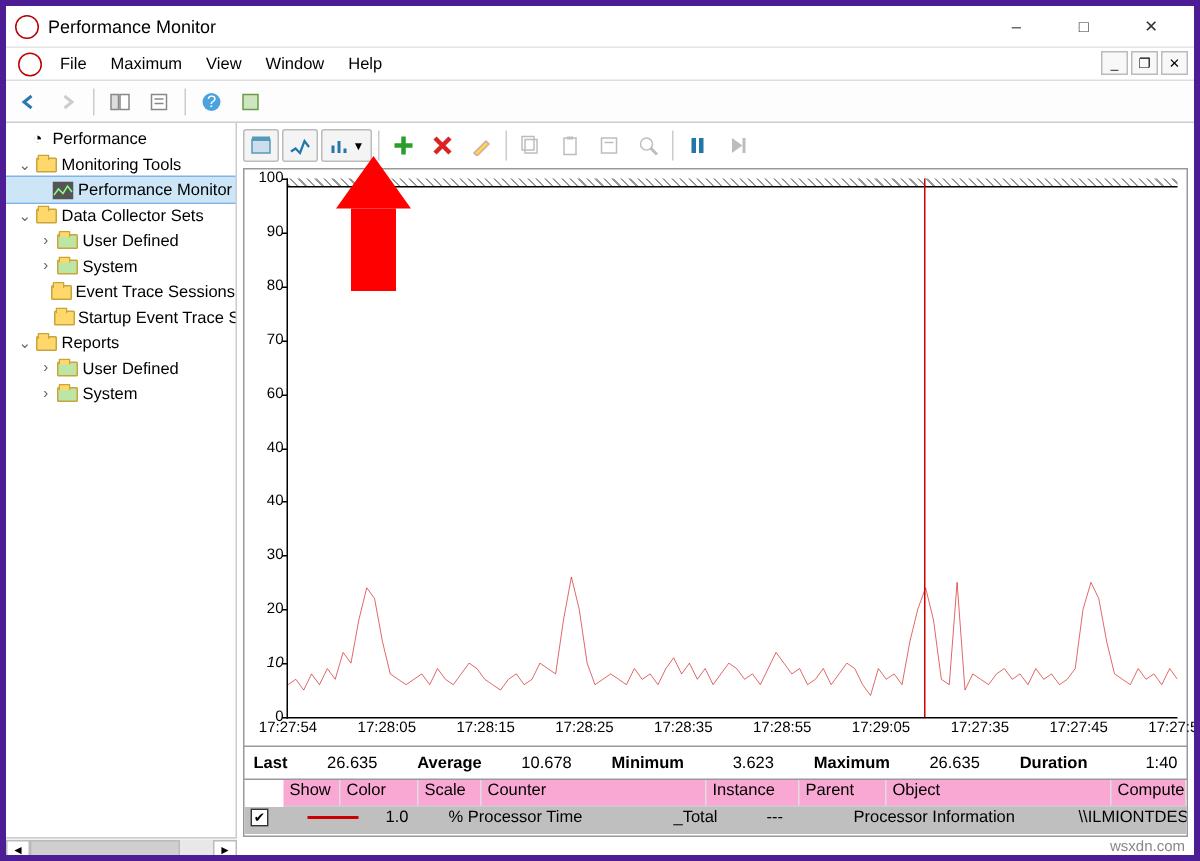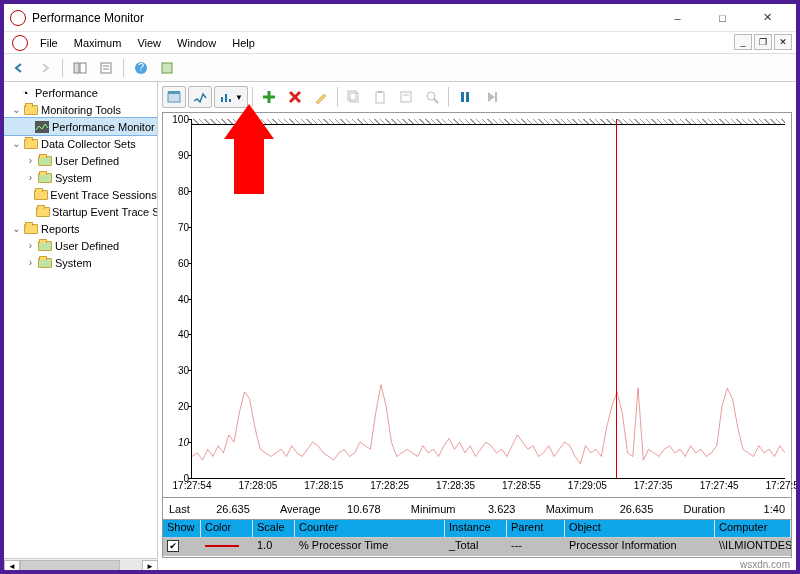--- a/index.html
+++ b/index.html
@@ -32,24 +32,24 @@
 .gsep{width:1px;height:20px;background:#ccc;margin:0 2px;}
 .chart { flex:1; border:1px solid #999; position:relative; margin-top:2px; min-height:0;}
 .chart-inner{position:absolute; left:28px; right:6px; top:6px; bottom:18px; border-left:1px solid #000; border-bottom:1px solid #000;}
 .hatch{position:absolute; left:0; right:0; top:0; height:6px; background:repeating-linear-gradient(45deg,#999 0 1px, transparent 1px 4px); border-bottom:1px solid #000;}
 .ylab{position:absolute; right:calc(100% + 3px); transform:translateY(-50%); font-size:10px;}
 .xlab{position:absolute; top:calc(100% + 2px); transform:translateX(-50%); font-size:10px; white-space:nowrap;}
 .tick{position:absolute; left:-4px; width:4px; height:1px; background:#000;}
 svg.plot{position:absolute; inset:0; width:100%; height:100%;}
 .vcursor{position:absolute; top:0; bottom:0; width:1px; background:#c00;}
 .stats { height:22px; border:1px solid #999; border-top:none; display:flex; align-items:center; font-size:11px; padding:0 6px; gap:6px;}
-.stats span.lbl{color:#000;}
+.stats span.lbl{color:#000;font-weight:bold;}
 .stats span.val{text-align:right; min-width:54px; display:inline-block;}
 .counters { border:1px solid #999; border-top:none; display:flex; flex-direction:column; min-height:38px;}
-.chdr { display:flex; height:18px; background:#0ea5e9; border-bottom:1px solid #ccc;}
+.chdr { display:flex; height:18px; background:#f9a8d4; border-bottom:1px solid #ccc;margin-left:26px;}
 .chdr .c{ border-right:1px solid #ddd; padding:1px 4px; overflow:hidden;}
 .crow { display:flex; height:18px; background:#bfbfbf;}
 .crow .c{ padding:1px 4px; overflow:hidden; white-space:nowrap;}
 .c.show{width:38px;} .c.color{width:52px;} .c.scale{width:42px;} .c.counter{width:150px;} .c.inst{width:62px;} .c.parent{width:58px;} .c.obj{width:150px;} .c.comp{flex:1;}
 .tree-hscroll{height:16px; border-top:1px solid #ccc; background:#f0f0f0; display:flex; align-items:center;}
 .hsbtn{width:16px;height:14px;border:1px solid #bbb;display:flex;align-items:center;justify-content:center;font-size:8px;background:#fff;}
 .hstrack{flex:1;height:14px;background:#e8e8e8;position:relative;}
 .hsthumb{position:absolute;left:0;width:100px;height:100%;background:#cfcfcf;border:1px solid #bbb;}
 .arrow-callout{position:absolute; left:220px; top:100px; width:50px; height:90px; pointer-events:none;}
 .arrow-callout .shaft{width:30px;height:55px;background:#f00;margin:0 auto;}

